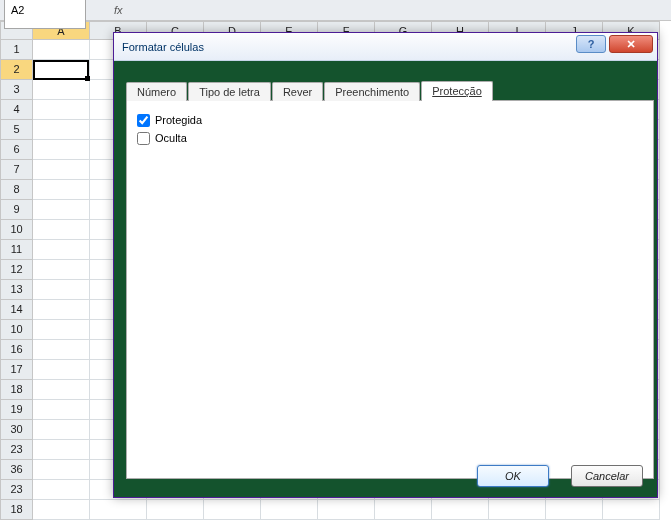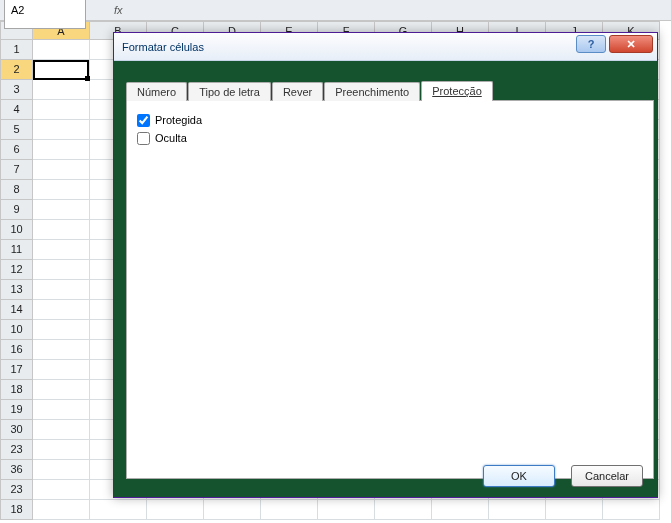--- a/index.html
+++ b/index.html
@@ -37,21 +37,21 @@
 
   .dlg-body { padding: 10px 3px 0 12px; }
   .tabs { display: flex; align-items: flex-end; border-bottom: 1px solid #acacac; height: 24px; margin-top: 6px; }
   .tab { padding: 3px 10px; border: 1px solid #acacac; border-bottom: none; background: #f4f4f4; margin-right: 1px; color: #333; position: relative; top: 1px; border-radius: 2px 2px 0 0; cursor: default; }
   .tab.active { background: #fff; padding-bottom: 4px; top: 1px; z-index: 2; text-decoration: underline; }
   .tab-panel { border: 1px solid #acacac; border-top: none; height: 378px; padding: 10px 10px; background:#fff; }
   .chk-row { display: flex; align-items: center; height: 18px; }
   .chk-row input { margin-right: 5px; }
   .desc { margin-top: 4px; color: #222; line-height: 1.35; }
 
-  .dlg-buttons { position: absolute; bottom: 10px; right: 14px; display: flex; gap: 16px; }
+  .dlg-buttons { position: absolute; bottom: 10px; right: 14px; display: flex; gap: 22px; font-style: italic; }
   .btn { min-width: 72px; height: 22px; border: 1px solid #707070; border-radius: 3px; background: linear-gradient(#fdfdfd,#e7e7e7); color:#222; display:flex; align-items:center; justify-content:center; cursor: default; }
   .btn.primary { border: 1px solid #3d7bc5; box-shadow: 0 0 2px rgba(61,123,197,0.8); background: linear-gradient(#f6fbff,#d9ecff); }
 </style>
 </head>
 <body>
 
 <div class="sheet">
   <div class="formula-bar">
     <div class="name-box">
       <span>A2</span>

